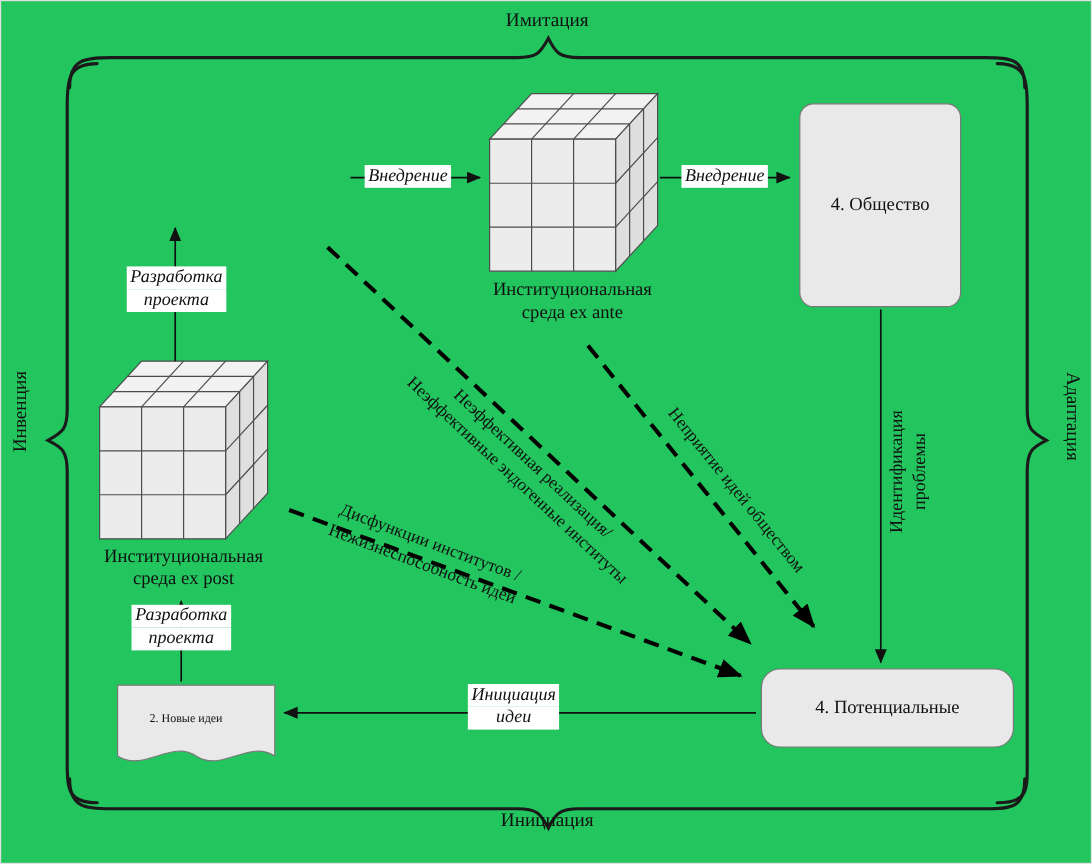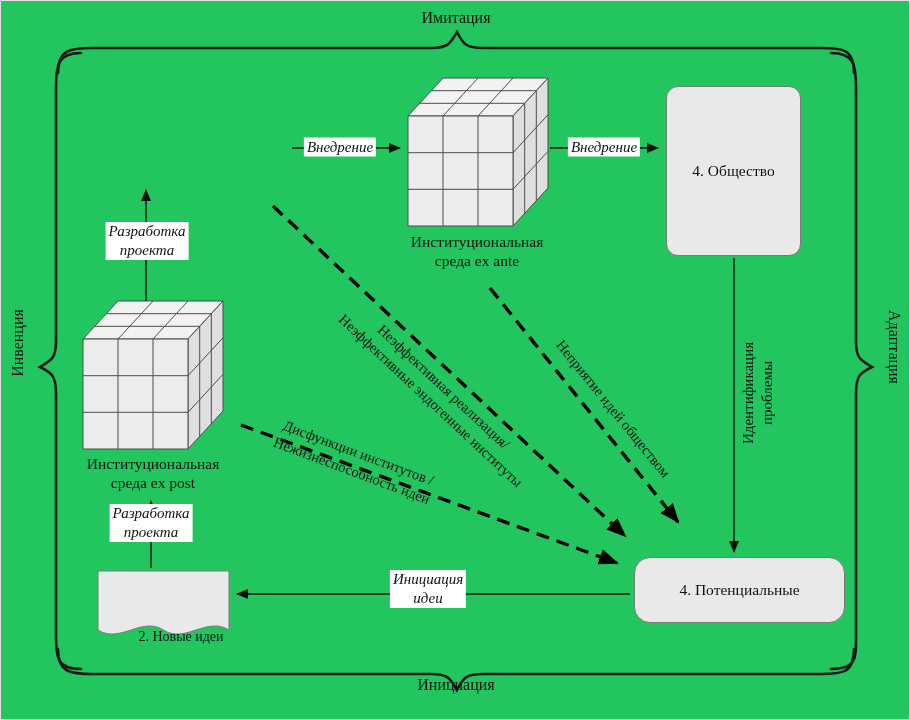--- a/index.html
+++ b/index.html
@@ -86,21 +86,21 @@
 
 
   <div class="abs node" style="left:665px;top:85px;width:135px;height:170px;border-radius:12px;">
     <div>4. Общество</div>
   </div>
 
   <div class="abs node" style="left:633px;top:556px;width:211px;height:66px;border-radius:16px;">
     <div>4. Потенциальные</div>
   </div>
 
-  <div class="abs lbl ctr" style="left:180px;top:598px;font-size:14px;margin-top:37px;">2. Новые идеи</div>
+  <div class="abs lbl ctr" style="left:154px;top:598px;font-size:10px;">2. Новые идеи</div>
 
   <div class="abs lbl ctr" style="left:476px;top:250px;font-size:15.5px;">
     <div>Институциональная</div>
     <div>среда ex ante</div>
   </div>
   <div class="abs lbl ctr" style="left:152px;top:472px;font-size:15.5px;">
     <div>Институциональная</div>
     <div>среда ex post</div>
   </div>
 

